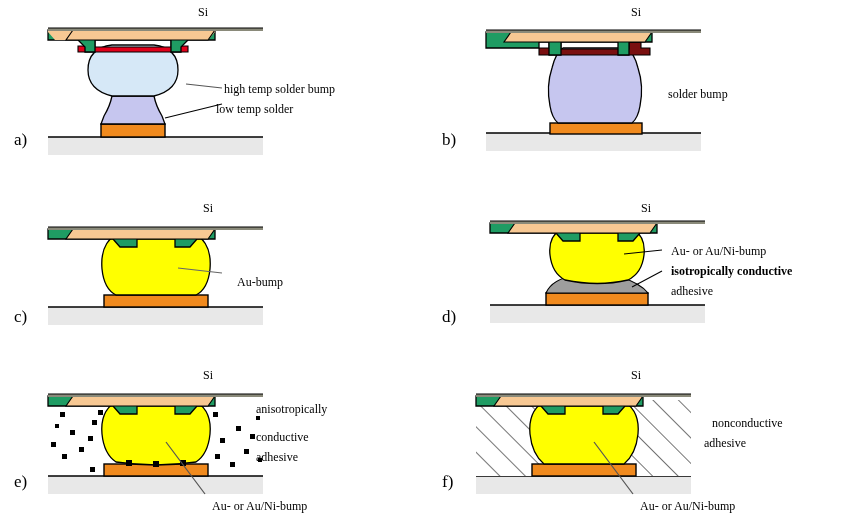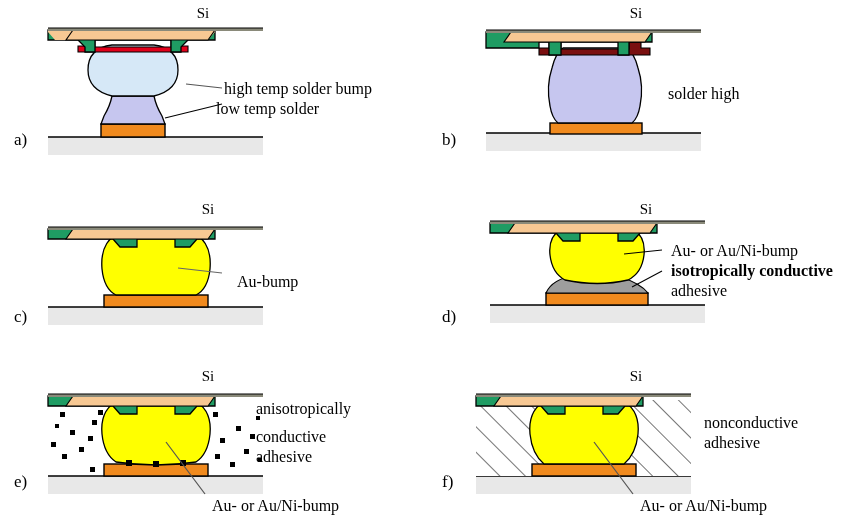--- a/index.html
+++ b/index.html
@@ -1,21 +1,21 @@
 <!DOCTYPE html>
 <html><head>
 <meta charset="utf-8">
 <style>
   html,body{margin:0;padding:0;background:#ffffff;}
   body{width:856px;height:531px;font-family:"Liberation Serif",serif;overflow:hidden;}
   #stage{position:relative;width:856px;height:531px;}
   .panel{position:absolute;width:428px;height:177px;}
   .panel-letter{position:absolute;left:14px;top:130px;font-size:17px;color:#000;font-family:"Liberation Serif",serif;}
-  .si-label{position:absolute;font-size:15px;color:#000;text-align:center;width:60px;}
-  .callout{position:absolute;font-size:16px;color:#000;line-height:18px;white-space:pre;}
+  .si-label{position:absolute;font-size:12px;color:#000;text-align:center;width:60px;}
+  .callout{position:absolute;font-size:12px;color:#000;line-height:18px;white-space:pre;}
   svg{position:absolute;left:0;top:0;overflow:visible;}
 </style>
 </head>
 <body>
 
 <div id="stage">
 
   <div class="panel" style="left:0px;top:0px;">
     <span class="panel-letter">a)</span>
     <span class="si-label" style="left:173px;top:5px;">Si</span>
@@ -57,21 +57,21 @@
       <path d="M130 123 Q124 118 122 106 Q118 86 124 68 Q128 52 135 48 L198 48 Q206 52 210 68 Q216 86 212 106 Q210 118 204 123 Z" fill="#c6c6ef" stroke="#000" stroke-width="1.3"></path>
 
       <path d="M133 42 L133 49 L201 49 L201 42 L213 42 L213 48 L222 48 L222 55 L201 55 L133 55 L111 55 L111 48 L121 48 L121 42 Z" fill="#7a1010" stroke="#000" stroke-width="1.1"></path>
       <path d="M58 32 L224 32 L224 42 L213 42 L213 49 L201 49 L201 42 L133 42 L133 49 L121 49 L121 42 L111 42 L111 48 L58 48 Z" fill="none"></path>
 
       <path d="M58 32 L224 32 L224 42 L201 42 L201 55 L190 55 L190 42 L133 42 L133 55 L121 55 L121 42 L111 42 L111 48 L58 48 L58 32 Z" fill="#1f9c63" stroke="#000" stroke-width="1.3"></path>
       <path d="M83 32 L224 32 L217 42 L76 42 Z" fill="#f7c893" stroke="#000" stroke-width="1.1"></path>
       <rect x="58" y="30" width="215" height="3" fill="#8a8a7a"></rect>
       <line x1="58" y1="30" x2="273" y2="30" stroke="#000" stroke-width="1.2"></line>
     </svg>
-    <span class="callout" style="left:240px;top:85px;">solder high</span>
+    <span class="callout" style="left:240px;top:85px;">solder bump</span>
   </div>
 
   <div class="panel" style="left:0px;top:177px;">
     <span class="panel-letter">c)</span>
     <span class="si-label" style="left:178px;top:24px;">Si</span>
     <svg width="428" height="177" viewBox="0 0 428 177">
       <rect x="48" y="130" width="215" height="18" fill="#e8e8e8"></rect>
       <line x1="48" y1="130" x2="263" y2="130" stroke="#000" stroke-width="1.4"></line>
       <rect x="104" y="118" width="104" height="12" fill="#f08a1e" stroke="#000" stroke-width="1.4"></rect>
 
@@ -180,18 +180,18 @@
       <rect x="104" y="110" width="104" height="12" fill="#f08a1e" stroke="#000" stroke-width="1.4"></rect>
 
       <path d="M116 110 Q104 100 102 80 Q100 58 115 48 L197 48 Q212 58 210 80 Q208 100 196 110 Z" fill="#ffff00" stroke="#000" stroke-width="1.3"></path>
 
       <path d="M48 42 L215 42 L215 52 L197 52 L190 60 L175 60 L175 52 L137 52 L137 60 L120 60 L113 52 L48 52 Z" fill="#1f9c63" stroke="#000" stroke-width="1.3"></path>
       <path d="M73 42 L215 42 L208 52 L66 52 Z" fill="#f7c893" stroke="#000" stroke-width="1.1"></path>
       <rect x="48" y="40" width="215" height="3" fill="#8a8a7a"></rect>
       <line x1="48" y1="40" x2="263" y2="40" stroke="#000" stroke-width="1.2"></line>
       <line x1="166" y1="88" x2="205" y2="140" stroke="#555" stroke-width="1.2"></line>
     </svg>
-    <span class="callout" style="left:276px;top:60px;text-align:right;">nonconductive</span>
+    <span class="callout" style="left:284px;top:60px;text-align:right;">nonconductive</span>
     <span class="callout" style="left:276px;top:80px;">adhesive</span>
     <span class="callout" style="left:212px;top:143px;">Au- or Au/Ni-bump</span>
   </div>
 
 </div>
 
 </body></html>

